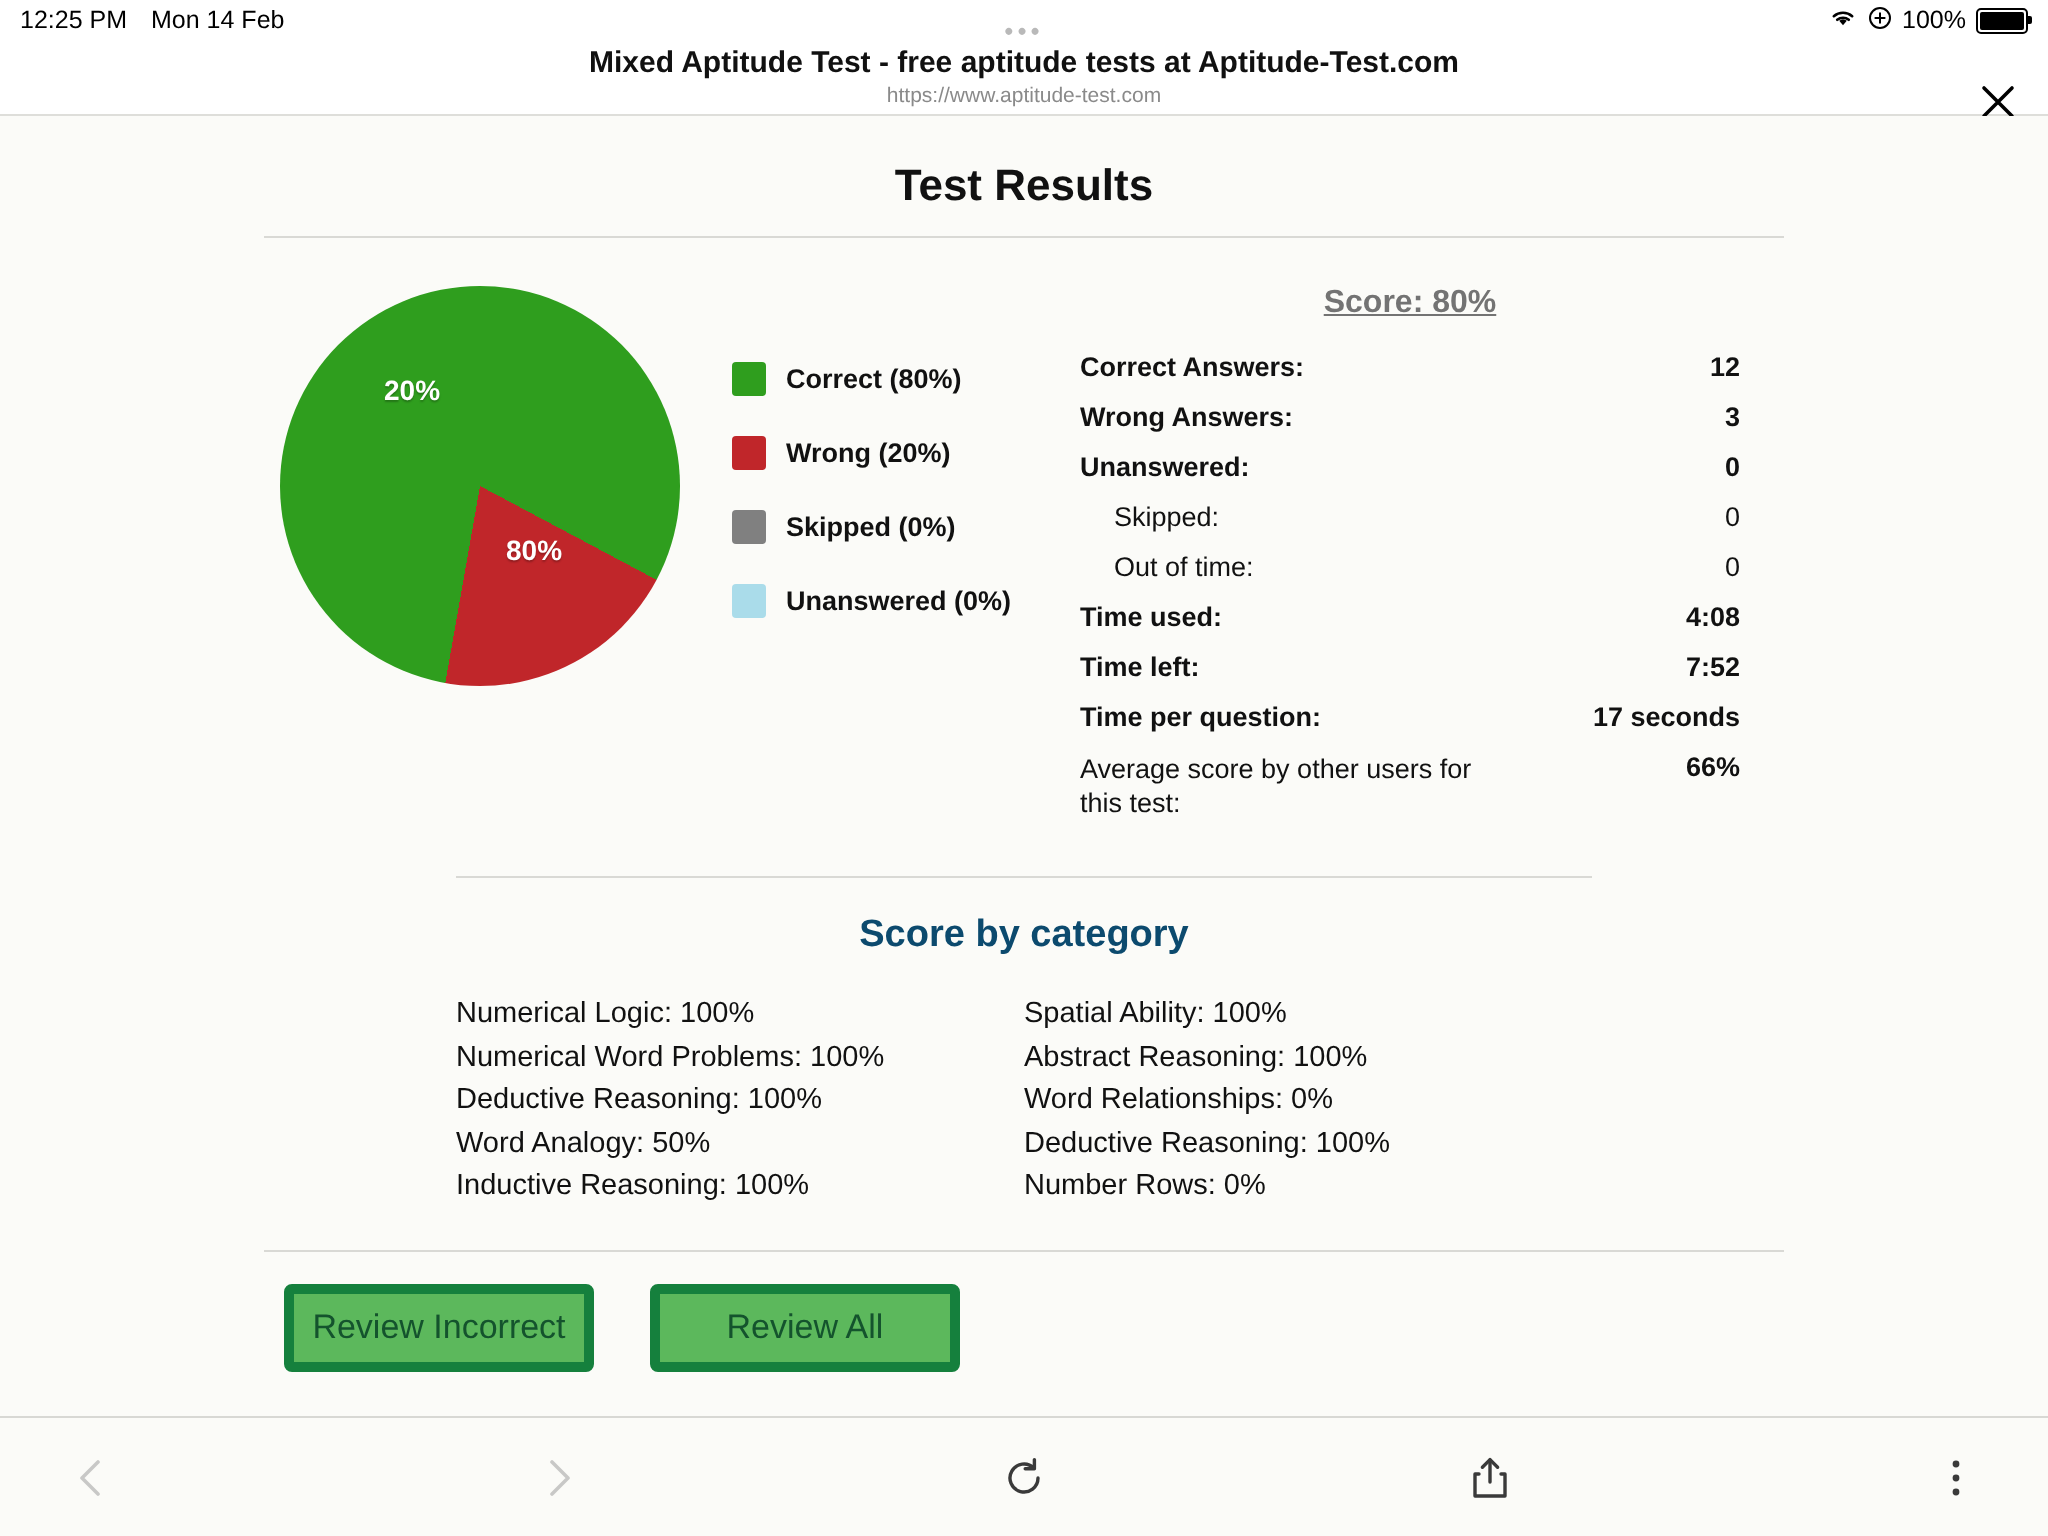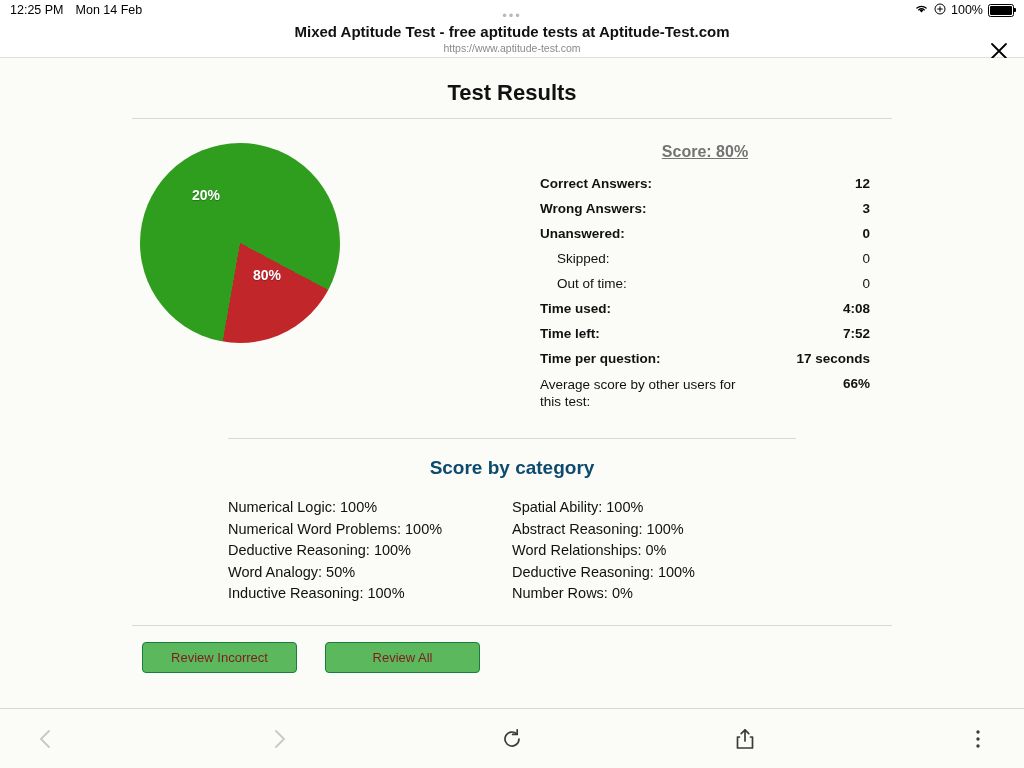--- a/index.html
+++ b/index.html
@@ -279,24 +279,24 @@
     background: #d9d9d5;
     margin: 20px 0 0 0;
   }
   .btn-row {
     display: flex;
     gap: 28px;
     padding: 16px 10px 0 10px;
   }
   .btn {
     background: #5cb85c;
-    border: 1px solid #15803d;
+    border: 5px solid #15803d;
     border-radius: 4px;
-    color: #7f1d1d;
-    font-size: 13px;
+    color: #14532d;
+    font-size: 17px;
     text-align: center;
     padding: 7px 0;
     cursor: pointer;
     box-sizing: border-box;
   }
   .btn.review-incorrect { width: 155px; }
   .btn.review-all { width: 155px; }
 
   
   .toolbar {
@@ -368,20 +368,38 @@
       <div class="rule"></div>
 
       <div class="top-area">
 
         <div class="chart-block">
           <div class="pie-wrap">
             <div class="pie" id="pie-el" style="background: conic-gradient(from 190deg, rgb(47, 158, 30) 0deg, rgb(47, 158, 30) 288deg, rgb(192, 38, 42) 288deg, rgb(192, 38, 42) 360deg);"></div>
             <span class="pie-label correct">80%</span>
             <span class="pie-label wrong">20%</span>
           </div>
+          <div class="legend">
+            <div class="legend-row">
+              <span class="legend-swatch" id="sw0" style="background: rgb(47, 158, 30);"></span>
+              <span class="legend-text">Correct (80%)</span>
+            </div>
+            <div class="legend-row">
+              <span class="legend-swatch" id="sw1" style="background: rgb(192, 38, 42);"></span>
+              <span class="legend-text">Wrong (20%)</span>
+            </div>
+            <div class="legend-row">
+              <span class="legend-swatch" id="sw2" style="background: rgb(128, 128, 128);"></span>
+              <span class="legend-text">Skipped (0%)</span>
+            </div>
+            <div class="legend-row">
+              <span class="legend-swatch" id="sw3" style="background: rgb(170, 220, 234);"></span>
+              <span class="legend-text">Unanswered (0%)</span>
+            </div>
+          </div>
         </div>
 
         <div class="score-block">
           <div class="score-head">Score: 80%</div>
           <div id="stat-list">
               <div class="stat-row">
                 <span class="k">Correct Answers:</span>
                 <span class="v">12</span>
               </div>
               <div class="stat-row">

